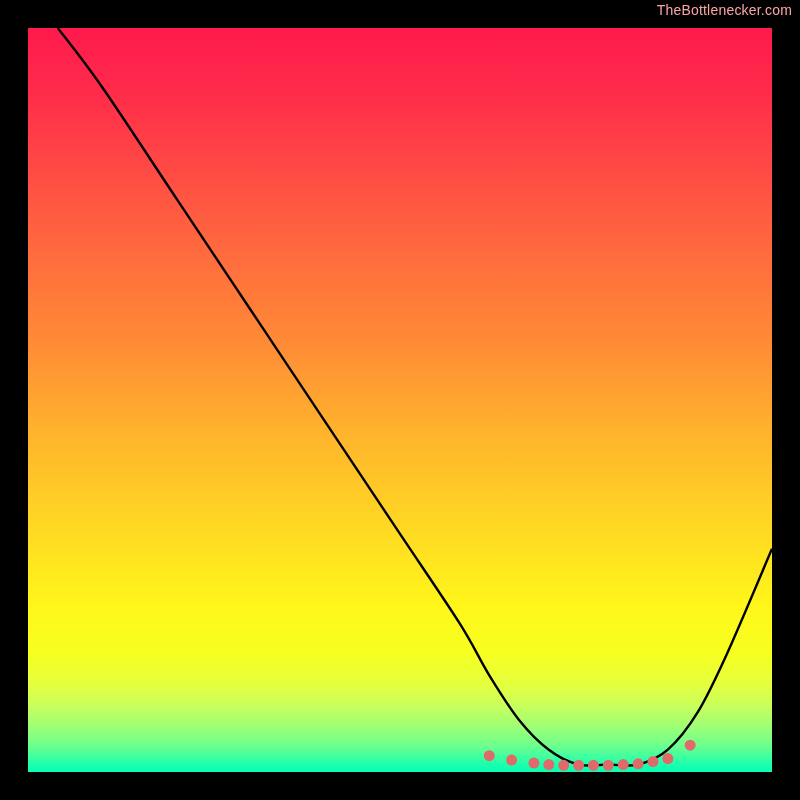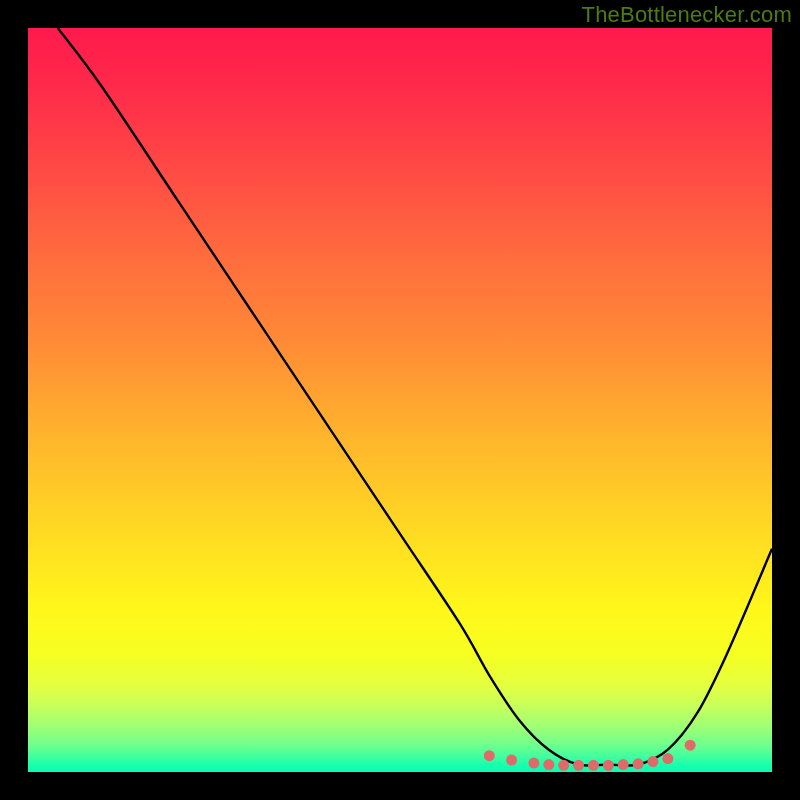--- a/index.html
+++ b/index.html
@@ -57,22 +57,22 @@
     left: 0;
     top: 0;
     width: 744px;
     height: 744px;
   }
   .watermark {
     position: absolute;
     top: 2px;
     right: 8px;
     font-family: Arial, Helvetica, sans-serif;
-    font-size: 22px;
-    color: #4d7c0f;
+    font-size: 14px;
+    color: #fca5a5;
     letter-spacing: 0.2px;
     user-select: none;
   }
 </style>
 </head>
 <body>
 
 <div class="frame">
 
   <div class="plot-area">

